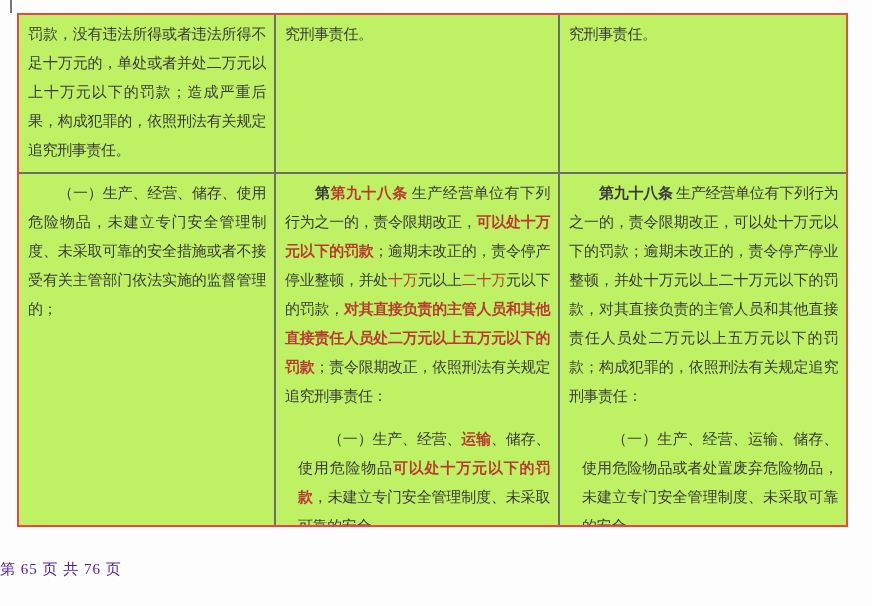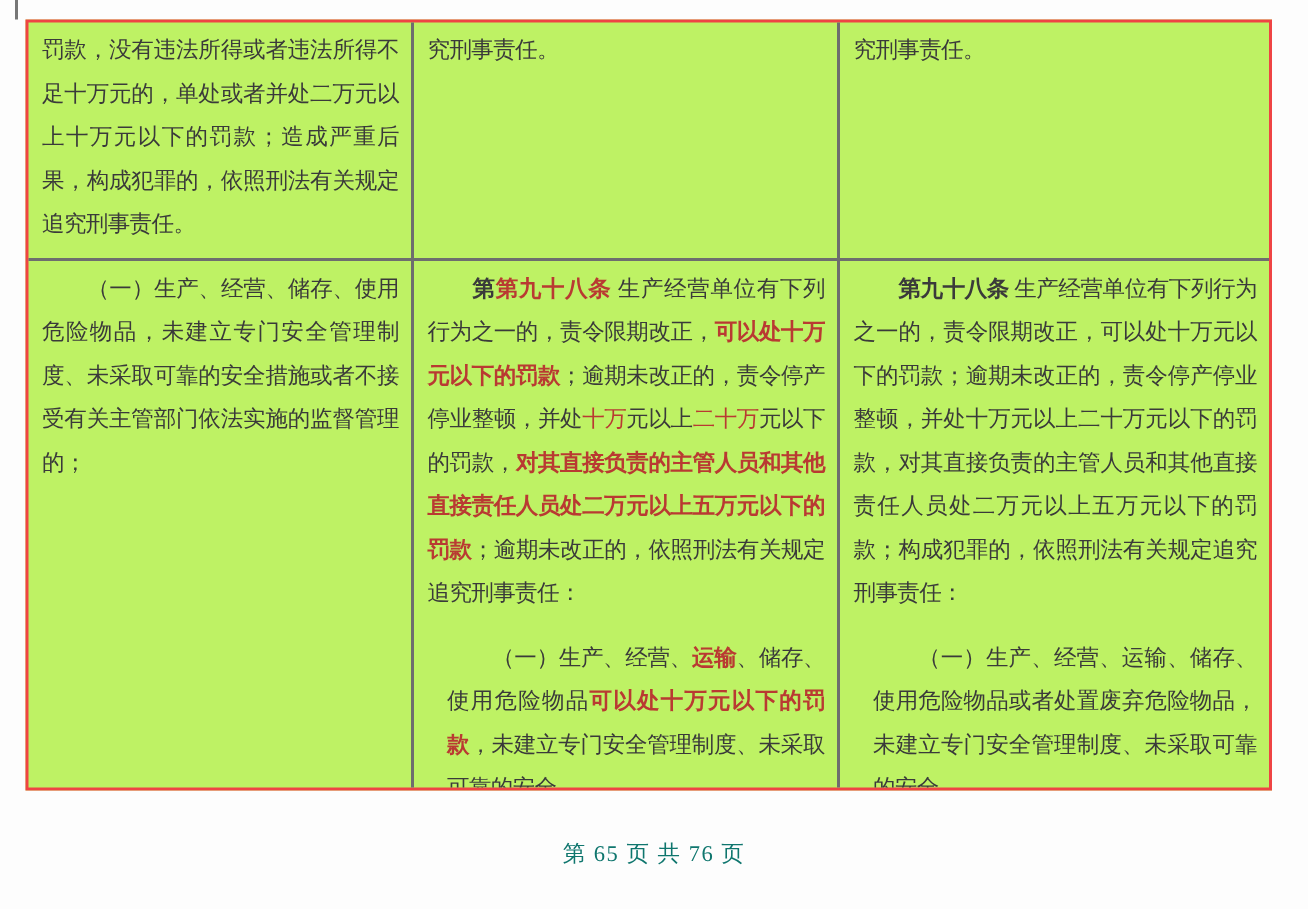--- a/index.html
+++ b/index.html
@@ -56,24 +56,23 @@
   }
   .para + .para { margin-top: 14px; margin-left: 13px; }
   .para.indent { text-indent: 2em; }
   .b { font-weight: bold; }
   .red { color: #b93a32; }
   .footer {
     position: absolute;
     left: 0;
     top: 560px;
     width: 100%;
-    text-align: center;
     font-size: 15px;
     letter-spacing: 1px;
-    color: #0f766e;
+    color: #4c1d95;
   }
 </style>
 </head>
 <body>
 
 <div class="border-fragment"></div>
 
 <div class="tbl">
   <div class="row row-1">
     <div class="cell">
@@ -84,21 +83,21 @@
     </div>
     <div class="cell">
       <p class="para"><span>究刑事责任。</span></p>
     </div>
   </div>
   <div class="row row-2">
     <div class="cell">
       <p class="para indent"><span>（一）生产、经营、储存、使用危险物品，未建立专门安全管理制度、未采取可靠的安全措施或者不接受有关主管部门依法实施的监督管理的；</span></p>
     </div>
     <div class="cell">
-      <p class="para indent"><span class="b">第</span><span class="b red">第九十八条</span><span> 生产经营单位有下列行为之一的，责令限期改正，</span><span class="b red">可以处十万元以下的罚款</span><span>；逾期未改正的，责令停产停业整顿，并处</span><span class="red">十万</span><span>元以上</span><span class="red">二十万</span><span>元以下的罚款，</span><span class="b red">对其直接负责的主管人员和其他直接责任人员处二万元以上五万元以下的罚款</span><span>；逾期未改正的，依照刑法有关规定追究刑事责任：</span></p>
+      <p class="para indent"><span class="b">第</span><span class="b red">第九十八条</span><span> 生产经营单位有下列行为之一的，责令限期改正，</span><span class="b red">可以处十万元以下的罚款</span><span>；逾期未改正的，责令停产停业整顿，并处</span><span class="red">十万</span><span>元以上</span><span class="red">二十万</span><span>元以下的罚款，</span><span class="b red">对其直接负责的主管人员和其他直接责任人员处二万元以上五万元以下的罚款</span><span>；责令限期改正，依照刑法有关规定追究刑事责任：</span></p>
       <p class="para indent"><span>（一）生产、经营、</span><span class="b red">运输</span><span>、储存、使用危险物品</span><span class="b red">可以处十万元以下的罚款</span><span>，未建立专门安全管理制度、未采取可靠的安全</span></p>
     </div>
     <div class="cell">
       <p class="para indent"><span class="b">第九十八条</span><span> 生产经营单位有下列行为之一的，责令限期改正，可以处十万元以下的罚款；逾期未改正的，责令停产停业整顿，并处十万元以上二十万元以下的罚款，对其直接负责的主管人员和其他直接责任人员处二万元以上五万元以下的罚款；构成犯罪的，依照刑法有关规定追究刑事责任：</span></p>
       <p class="para indent"><span>（一）生产、经营、运输、储存、使用危险物品或者处置废弃危险物品，未建立专门安全管理制度、未采取可靠的安全</span></p>
     </div>
   </div>
 </div>
 
 <div class="footer">第 65 页 共 76 页</div>

